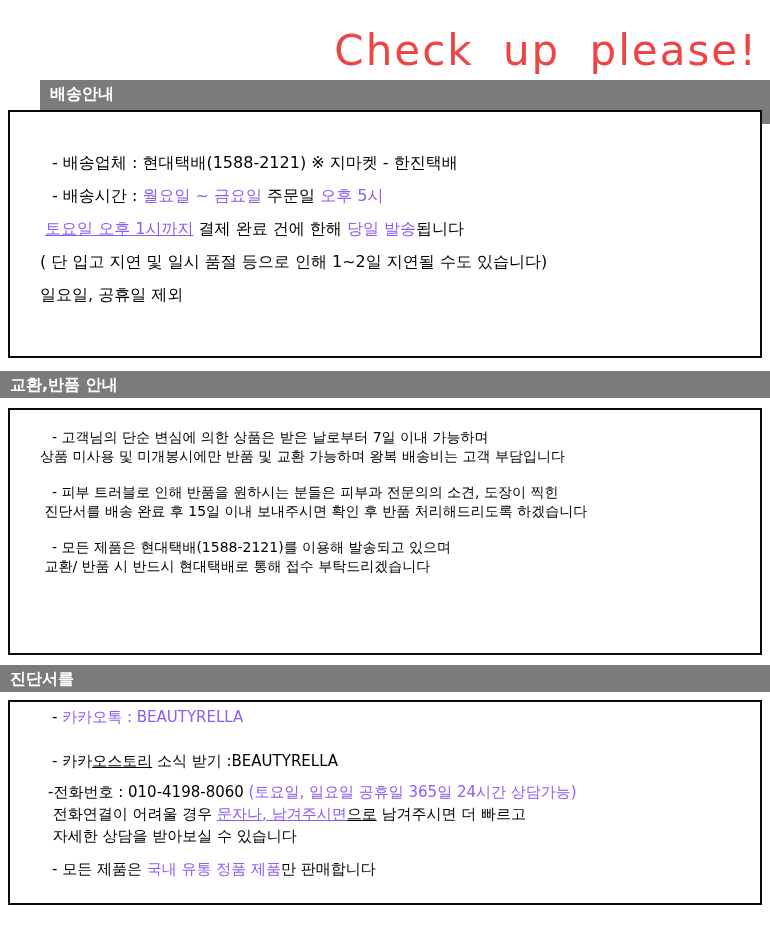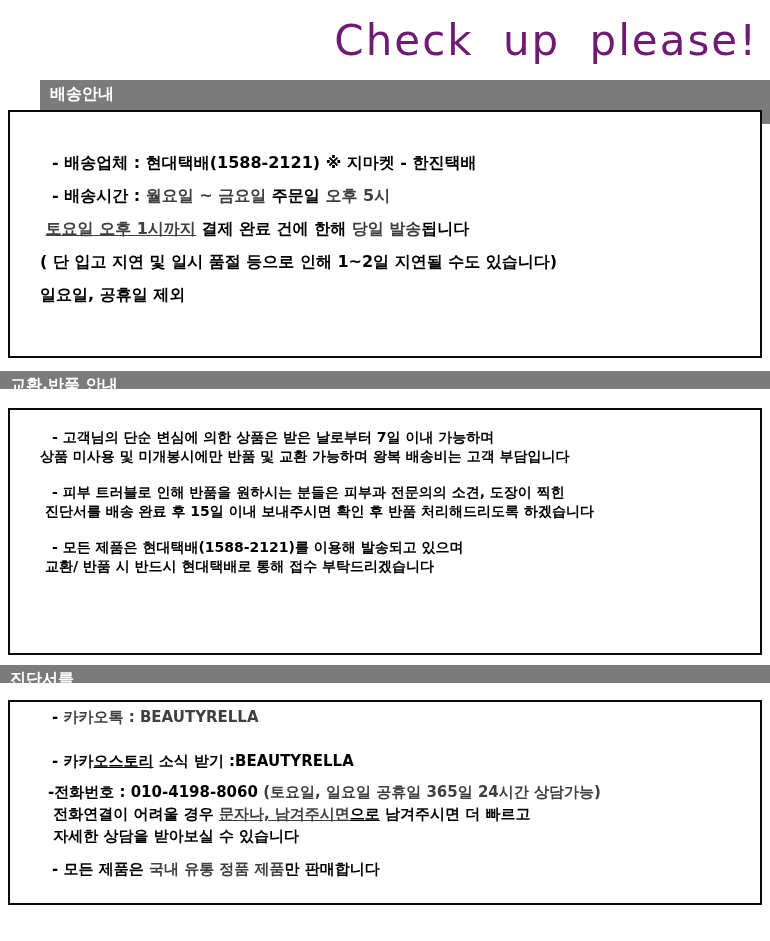--- a/index.html
+++ b/index.html
@@ -2,56 +2,56 @@
 <html><head>
 <meta charset="utf-8">
 <style>
   html,body{margin:0;padding:0;background:#ffffff;}
   body{
     width:770px;height:941px;position:relative;overflow:hidden;
     font-family:"DejaVu Sans","Liberation Sans",sans-serif;
     -webkit-font-smoothing:none;
   }
   .page-title{
-    position:absolute;top:16px;right:12px;
-    font-size:42px;font-weight:400;color:#701a75;
+    position:absolute;top:26px;right:12px;
+    font-size:42px;font-weight:400;color:#ef4444;
     letter-spacing:2px;word-spacing:14px;white-space:nowrap;
   }
   .bar{
-    position:absolute;left:0;right:0;height:18px;
+    position:absolute;left:0;right:0;height:27px;
     background:#7b7b7b;color:#ffffff;
     font-size:16px;font-weight:bold;line-height:27px;
     padding-left:10px;box-sizing:border-box;
   }
   .bar-1{top:80px;height:44px;line-height:28px;margin-left:40px;}
   .bar-2{top:371px;}
   .bar-3{top:665px;}
   .box{
     position:absolute;left:8px;right:8px;
     border:2px solid #0a0a0a;background:#ffffff;
-    box-sizing:border-box;color:#000000;font-weight:bold;
+    box-sizing:border-box;color:#000000;font-weight:normal;
   }
   .box .line{white-space:pre-wrap;}
   .box-s1{top:110px;height:248px;padding:34px 16px 0 30px;font-size:16px;}
   .box-s1 .line{line-height:33px;}
   .box-s1 .para:nth-child(1) .line,
   .box-s1 .para:nth-child(2) .line{text-indent:12px;}
   .box-s2{top:408px;height:247px;padding:18px 16px 0 30px;font-size:14px;}
   .box-s2 .line{line-height:19px;}
   .box-s2 .para{margin-bottom:17px;}
   .box-s2 .para .line:first-child{text-indent:12px;}
   .box-s3{top:700px;height:205px;padding:4px 16px 0 38px;font-size:15px;}
   .box-s3 .line{line-height:22px;}
   .box-s3 .para:nth-child(1){margin-bottom:22px;}
   .box-s3 .para:nth-child(2){margin-bottom:9px;}
   .box-s3 .para:nth-child(3){margin-bottom:11px;}
   .box-s3 .para:nth-child(1) .line,
   .box-s3 .para:nth-child(2) .line,
   .box-s3 .para:nth-child(4) .line{text-indent:4px;}
-  .seg.red{color:#404040;}
+  .seg.red{color:#8b5cf6;}
   .seg.u{text-decoration:underline;}
 </style>
 </head>
 <body>
 
 <div class="page-title">Check up please!</div>
 
 <div class="bar bar-1">배송안내</div>
 <div class="box box-s1">
     <div class="para">

